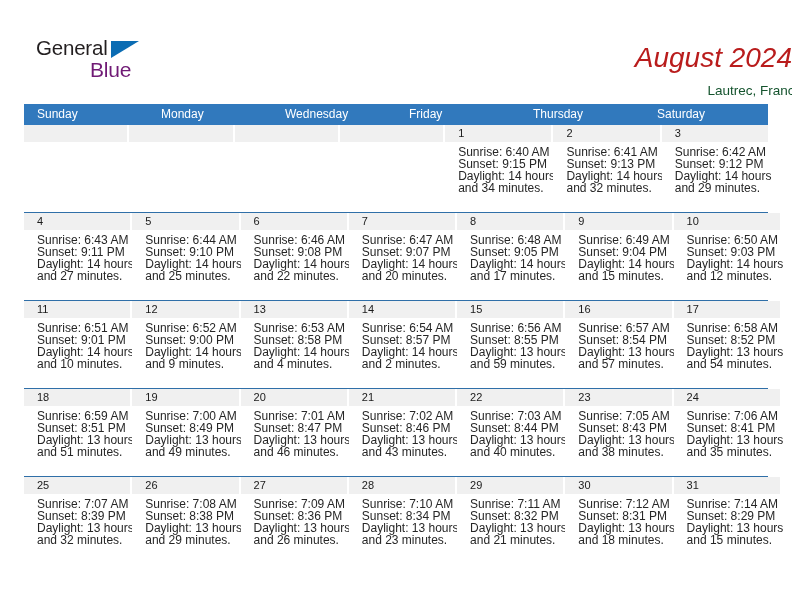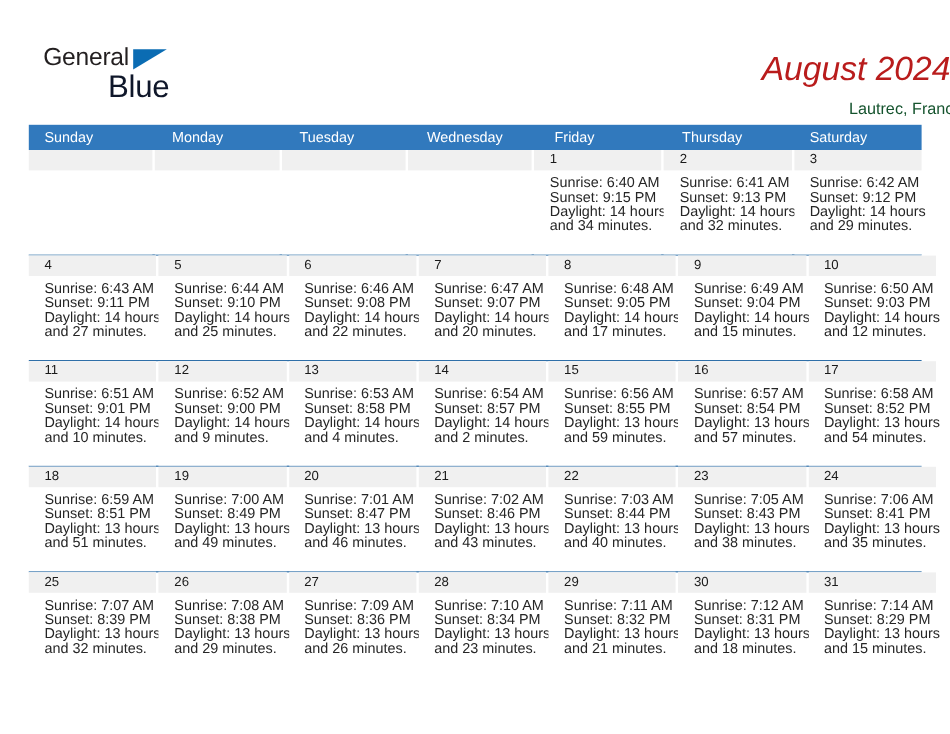--- a/index.html
+++ b/index.html
@@ -53,23 +53,23 @@
     top: 3px;
     width: 0;
     height: 0;
     border-left: 28px solid #0b6cb3;
     border-bottom: 17px solid transparent;
   }
   .logo-blue {
     position: absolute;
     left: 54px;
     top: 21px;
-    font-size: 26px;
+    font-size: 21px;
     letter-spacing: -0.2px;
-    color: #0f172a;
+    color: #701a75;
     line-height: 1;
   }
 
   .title-block {
     position: absolute;
     right: 34px;
     top: 32px;
     text-align: right;
   }
   .cal-title {
@@ -174,21 +174,20 @@
       <p class="cal-subtitle">Lautrec, France</p>
     </div>
 
   </div>
 
   <div class="calendar">
 
     <div class="weekday-row">
       <div class="weekday">Sunday</div>
       <div class="weekday">Monday</div>
-      <div class="weekday">Tuesday</div>
       <div class="weekday">Wednesday</div>
       <div class="weekday">Friday</div>
       <div class="weekday">Thursday</div>
       <div class="weekday">Saturday</div>
     </div>
 
     <div id="weeks-container">
         <div class="week-row first">
           <div class="day-cell empty">
             <div class="day-number"></div>

